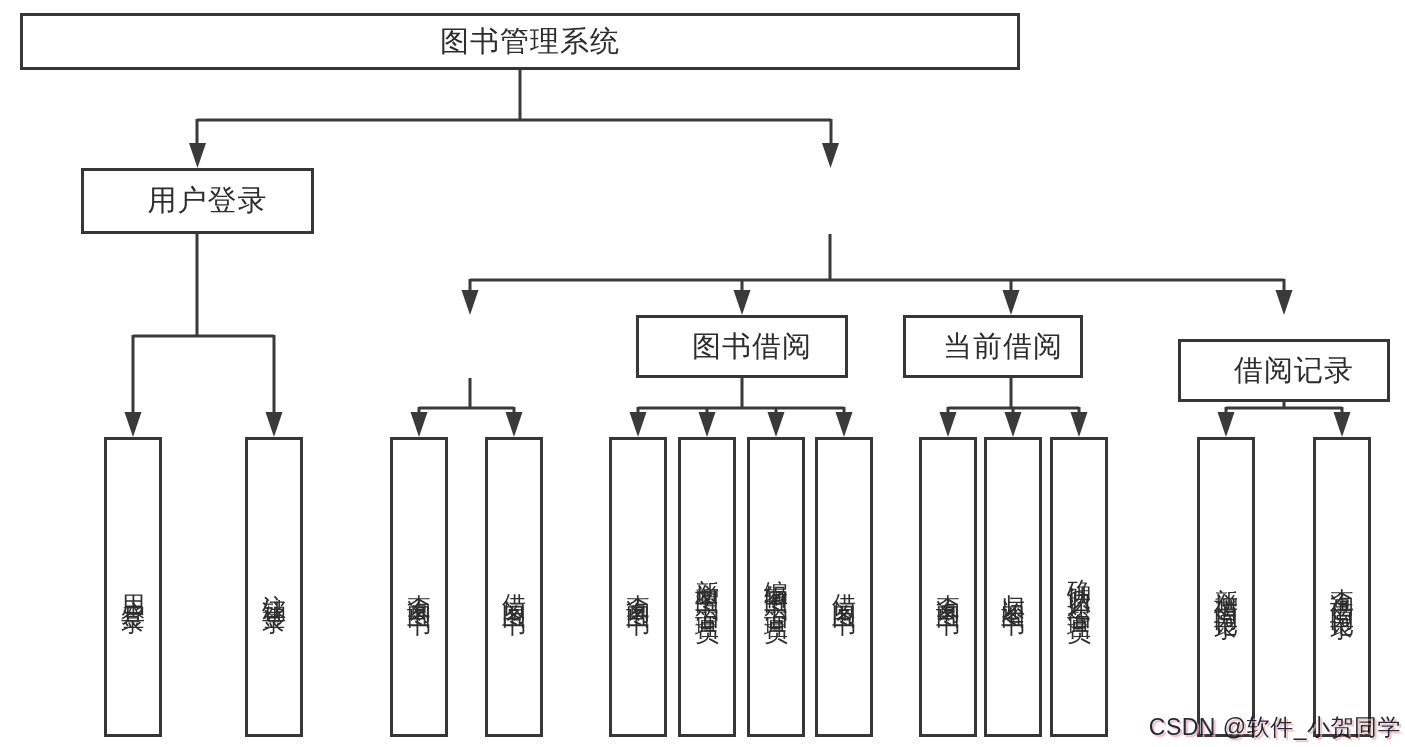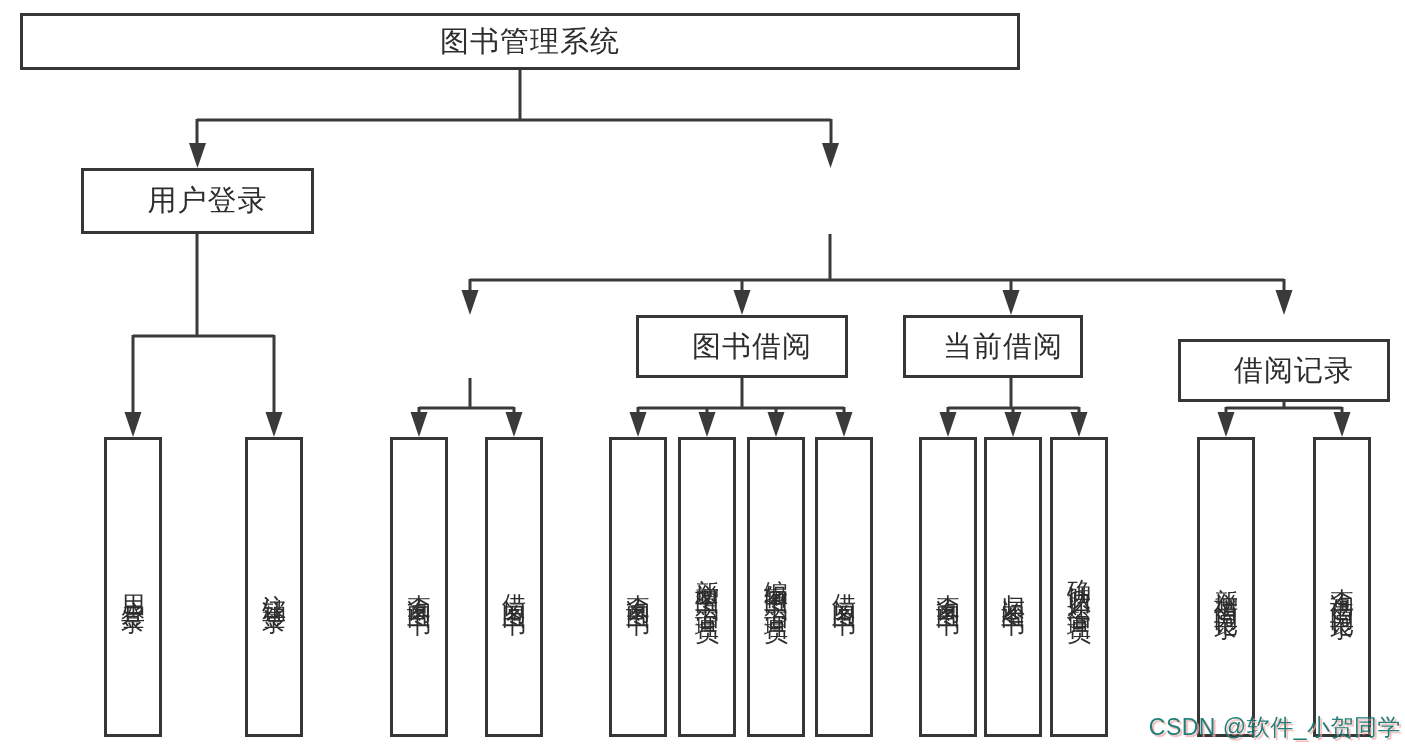--- a/index.html
+++ b/index.html
@@ -39,21 +39,21 @@
   #leaf-bb-add     { left:678px;  }
   #leaf-bb-edit    { left:747px;  }
   #leaf-bb-borrow  { left:815px;  }
   #leaf-cb-query   { left:919px;  }
   #leaf-cb-return  { left:984px;  }
   #leaf-cb-confirm { left:1050px; }
   #leaf-br-add     { left:1197px; }
   #leaf-br-query   { left:1313px; }
   .watermark {
     position:absolute; right:4px; bottom:4px;
-    font-size:23px; letter-spacing:0.5px; color:#0f766e; opacity:0.92;
+    font-size:23px; letter-spacing:0.5px; color:#0f172a; opacity:0.92;
     text-shadow:2px 2px 1px rgba(243,166,166,0.9);
     white-space:nowrap; z-index:5;
   }
 </style>
 </head>
 <body>
 
 <div class="canvas">
 
   <svg class="connectors" width="1405" height="747" viewBox="0 0 1405 747" xmlns="http://www.w3.org/2000/svg">

